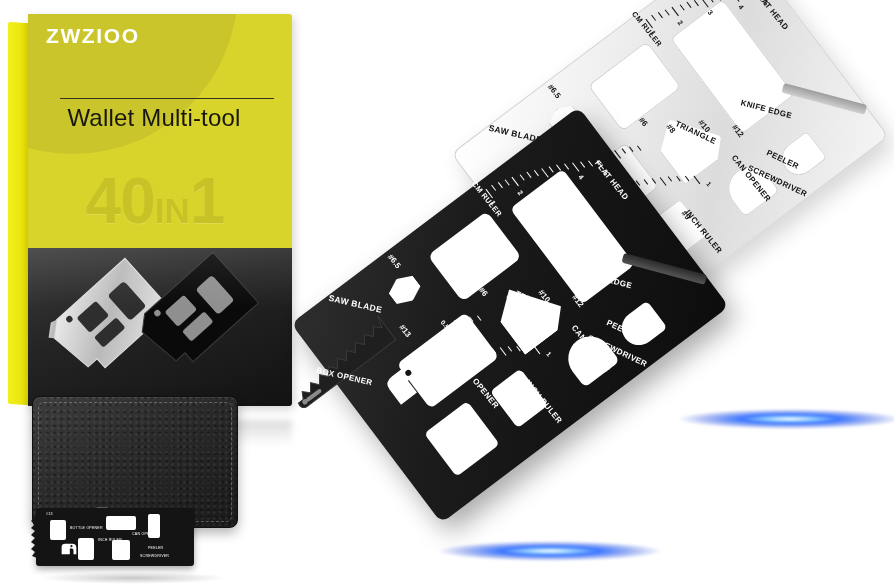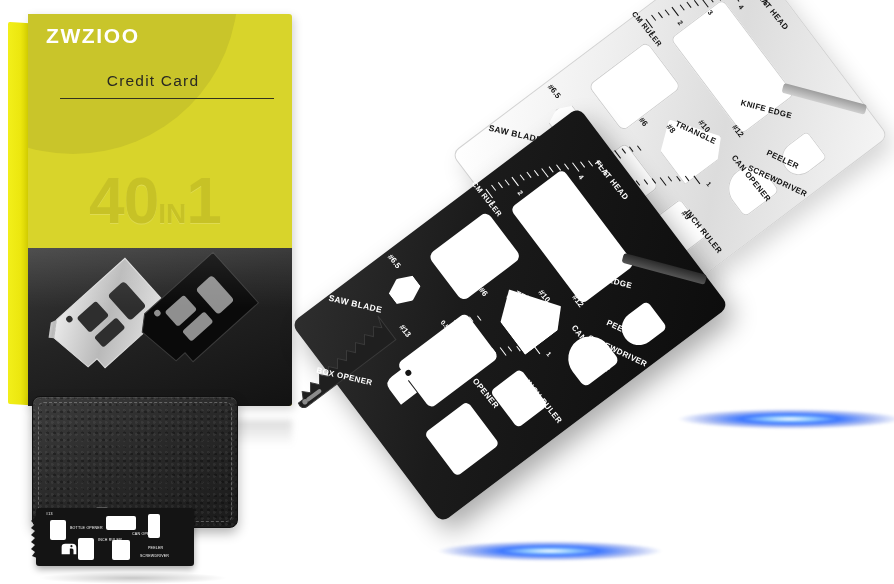--- a/index.html
+++ b/index.html
@@ -19,21 +19,21 @@
   .brand{position:absolute;left:18px;top:10px;font-size:21px;font-weight:700;color:#fff;
      letter-spacing:1.6px;}
   .tag-credit{position:absolute;left:0;right:14px;top:58px;text-align:center;
      font-size:15.5px;color:#2a2a22;letter-spacing:1.2px;}
   .rule{position:absolute;left:32px;right:18px;top:84px;height:1.4px;background:#33331f;}
   .tag-main{position:absolute;left:0;right:12px;top:90px;text-align:center;
      font-size:24px;color:#17170d;letter-spacing:.2px;}
   .twenty{position:absolute;left:0;right:10px;top:155px;text-align:center;
      color:#c7c226;font-weight:700;font-size:64px;letter-spacing:-1px;line-height:1;
      text-shadow:0 1px 0 rgba(255,255,255,.18);}
-  .twenty .in{font-size:28px;letter-spacing:0;}
+  .twenty .in{font-size:35px;letter-spacing:0;}
   .box-black{position:absolute;left:0;bottom:0;width:100%;height:158px;
      background:linear-gradient(160deg,#3b3b3b 0%,#242424 42%,#121212 100%);}
   .box-black:after{content:"";position:absolute;left:0;top:0;width:100%;height:60px;
      background:linear-gradient(180deg,rgba(255,255,255,.10),rgba(255,255,255,0));}
   .mini{position:absolute;width:118px;height:88px;transform:rotate(-42deg);}
   .mini.silver{left:24px;top:30px;}
   .mini.black{left:112px;top:24px;}
   .box-refl{position:absolute;left:26px;top:406px;width:258px;height:26px;
      background:linear-gradient(180deg,rgba(90,90,90,.22),rgba(255,255,255,0));
      filter:blur(3px);}
@@ -100,22 +100,22 @@
 </head>
 <body>
 
 <div id="stage">
 
   <div class="box-wrap">
     <div class="box-spine"></div>
     <div class="box-face">
       <div class="box-sheen"></div>
       <div class="brand">ZWZIOO</div>
-      <div class="tag-credit">Credit Card</div>
       <div class="rule"></div>
+      <div class="tag-main">Wallet Multi-tool</div>
       <div class="twenty">
         <span>40</span><span class="in">IN</span><span>1</span>
       </div>
 
       <div class="box-black">
 
         <svg class="mini silver" viewBox="0 0 118 88">
           <defs>
             <linearGradient id="mgS" x1="0" y1="0" x2="1" y2="1">
               <stop offset="0" stop-color="#f0f0f0"></stop>

